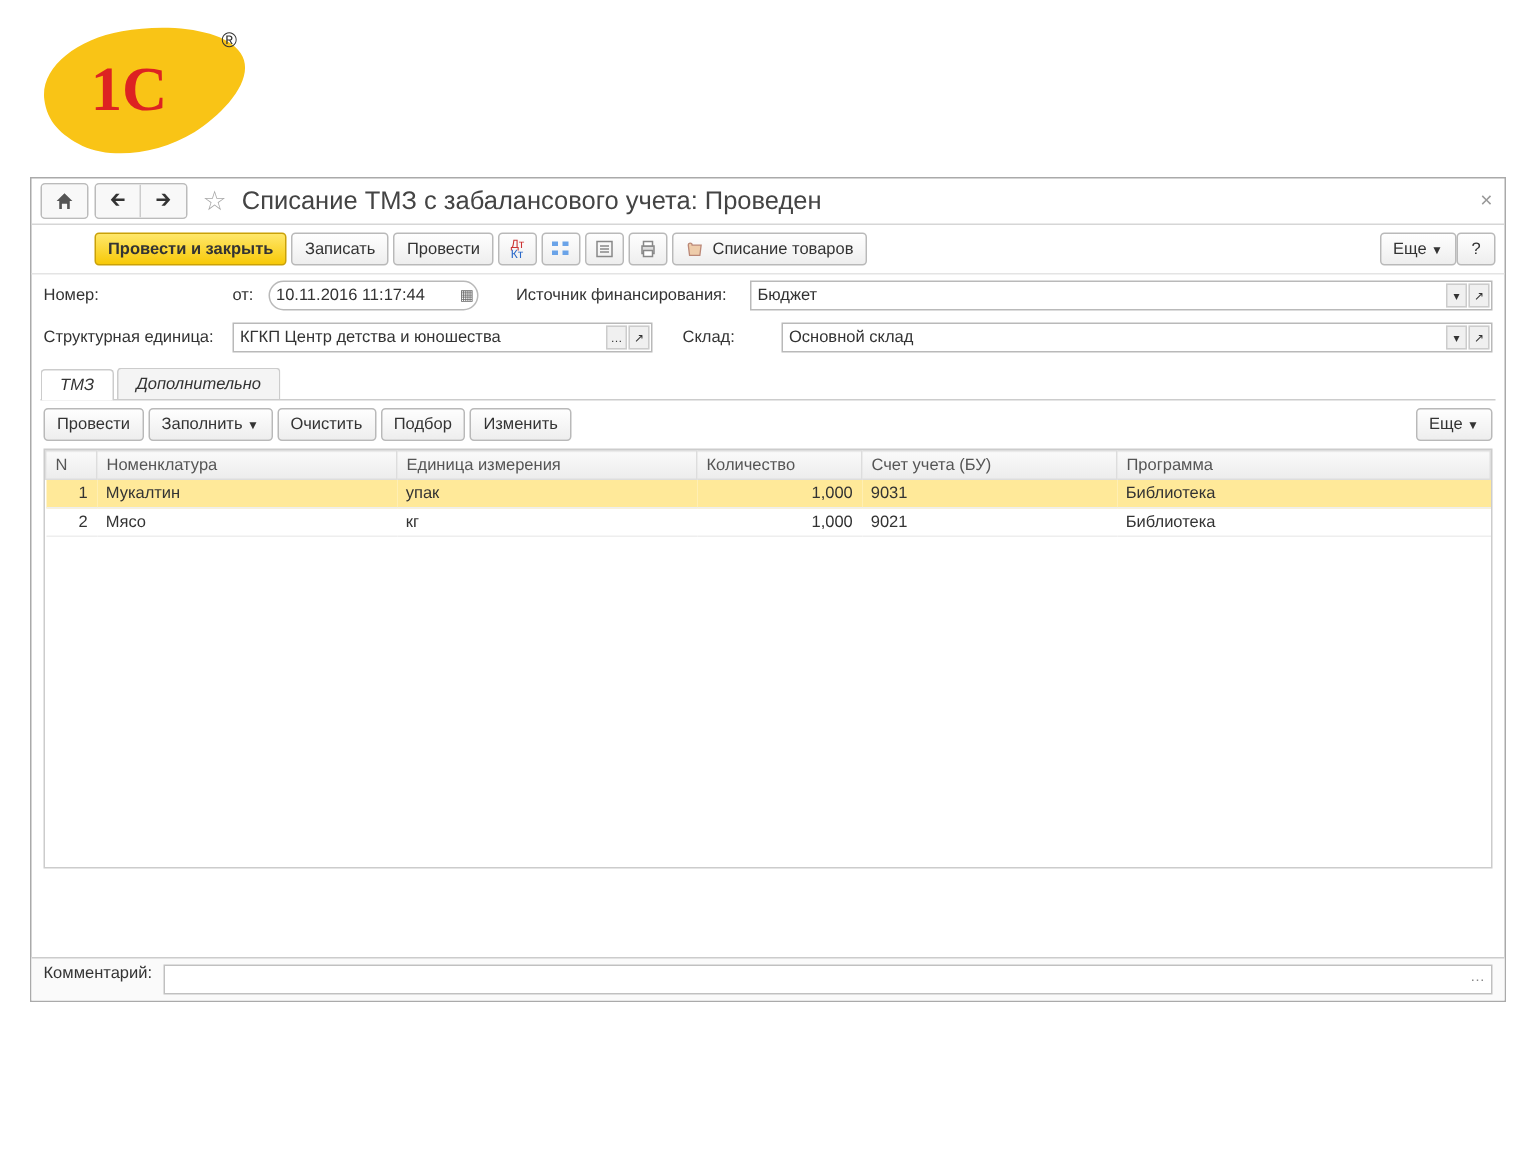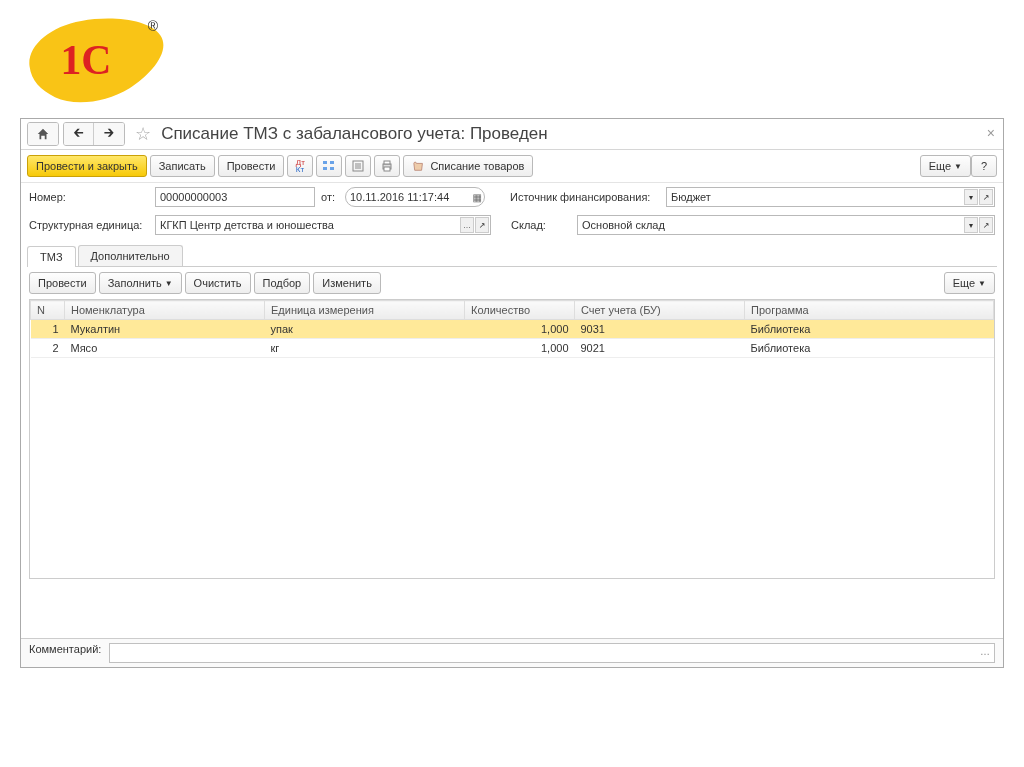--- a/index.html
+++ b/index.html
@@ -15,36 +15,36 @@
   .app-window { border: 1px solid #aaa; margin-top: 8px; background: #fff; position: relative; }
   .app-topbar { display: flex; align-items: center; padding: 3px 6px; border-bottom: 1px solid #d6d6d6; gap: 4px; }
   .nav-group { display: flex; border: 1px solid #bbb; border-radius: 3px; overflow: hidden; }
   .nav-btn { width: 30px; height: 22px; display: flex; align-items: center; justify-content: center; background: #f8f8f8; border-right: 1px solid #ccc; cursor: pointer; font-size: 13px; }
   .nav-btn:last-child { border-right: none; }
   .star { font-size: 18px; color: #a8a8a8; margin: 0 6px; }
   .doc-title { font-size: 17px; color: #444; }
   .close-x { position: absolute; right: 8px; top: 6px; font-size: 14px; color: #999; cursor: pointer; }
   .toolbar { display: flex; align-items: center; padding: 5px 6px; gap: 3px; border-bottom: 1px solid #e4e4e4; }
   .btn { border: 1px solid #b9b9b9; background: linear-gradient(#fefefe,#eee); padding: 3px 8px; font-size: 11px; border-radius: 3px; cursor: pointer; height: 22px; display: inline-flex; align-items: center; }
-  .btn-yellow { background: linear-gradient(#ffe76a,#f7c908); border-color: #caa108; font-weight: normal; }
+  .btn-yellow { background: linear-gradient(#ffe76a,#f7c908); border-color: #caa108; font-weight: bold; margin-left: 36px; }
   .icon-btn { width: 26px; justify-content: center; padding: 3px 4px; }
   .toolbar-right { margin-left: auto; display: flex; gap: 0; }
   .form-row { display: flex; align-items: center; padding: 4px 8px; gap: 6px; font-size: 11px; }
   .lbl { width: 120px; color: #333; }
   .lbl2 { width: 150px; }
   .field { border: 1px solid #b9b9b9; height: 20px; background: #fff; padding: 0 4px; display: flex; align-items: center; font-size: 11px; position: relative; }
   .field-narrow { width: 160px; }
   .field-date { width: 140px; border-radius: 10px; }
   .field-wide { width: 270px; }
   .field-mid { width: 200px; }
   .date-prefix { margin-right: 4px; color: #333; }
   .cal-icon { position: absolute; right: 2px; font-size: 10px; color: #6a6a6a; }
   .combo-btns { position: absolute; right: 1px; display: flex; gap: 1px; }
   .combo-btns span { width: 14px; height: 16px; background: #f0f0f0; border: 1px solid #ccc; font-size: 8px; display: flex; align-items: center; justify-content: center; }
-  .tabs { display: flex; border-bottom: 1px solid #ccc; margin: 6px 6px 0; font-size: 11px; }
+  .tabs { display: flex; border-bottom: 1px solid #ccc; margin: 6px 6px 0; font-size: 11px; font-style: italic; }
   .tab { padding: 4px 12px; border: 1px solid #ccc; border-bottom: none; background: #f4f4f4; margin-right: 2px; border-radius: 3px 3px 0 0; cursor: pointer; }
   .tab.active { background: #fff; position: relative; top: 1px; }
   .sub-toolbar { display: flex; padding: 5px 8px; gap: 3px; }
   .table-wrap { margin: 0 8px; border: 1px solid #ccc; height: 280px; overflow: hidden; }
   .grid { width: 100%; border-collapse: collapse; font-size: 11px; }
   .grid th { background: linear-gradient(#fafafa,#ececec); border: 1px solid #ddd; padding: 3px 6px; text-align: left; font-weight: normal; color: #555; }
   .grid td { border-bottom: 1px solid #eee; padding: 3px 6px; }
   .row-sel td { background: #ffe999; }
   .col-n { width: 34px; text-align: right; }
   .col-qty { text-align: right; width: 110px;}
@@ -126,41 +126,38 @@
         <div class="btn">
             <span>Еще</span> 
             <span style="font-size:8px;margin-left:3px">▼</span>
           </div>
         <div class="btn icon-btn">?</div>
       </div>
     </div>
 
     <div class="form-row">
       <span class="lbl">Номер:</span>
-      <div class="field field-narrow">
-          <span>00000000003</span>
-        </div>
       <span class="date-prefix">от:</span>
       <div class="field field-date">
           <span>10.11.2016 11:17:44</span>
           <span class="cal-icon">▦</span>
         </div>
       <span class="lbl2" style="margin-left:19px">Источник финансирования:</span>
       <div class="field field-mid" style="flex:1">
           <span>Бюджет</span>
         <div class="combo-btns">
             <span>▾</span>
             <span>↗</span>
           </div>
       </div>
     </div>
 
     <div class="form-row">
       <span class="lbl">Структурная единица:</span>
-      <div class="field field-wide" style="width:336px">
+      <div class="field field-wide" style="width:280px">
           <span>КГКП Центр детства и юношества</span>
         <div class="combo-btns">
             <span>…</span>
             <span>↗</span>
           </div>
       </div>
       <span class="lbl2" style="margin-left:14px;width:60px">Склад:</span>
       <div class="field" style="flex:1">
           <span>Основной склад</span>
         <div class="combo-btns">

